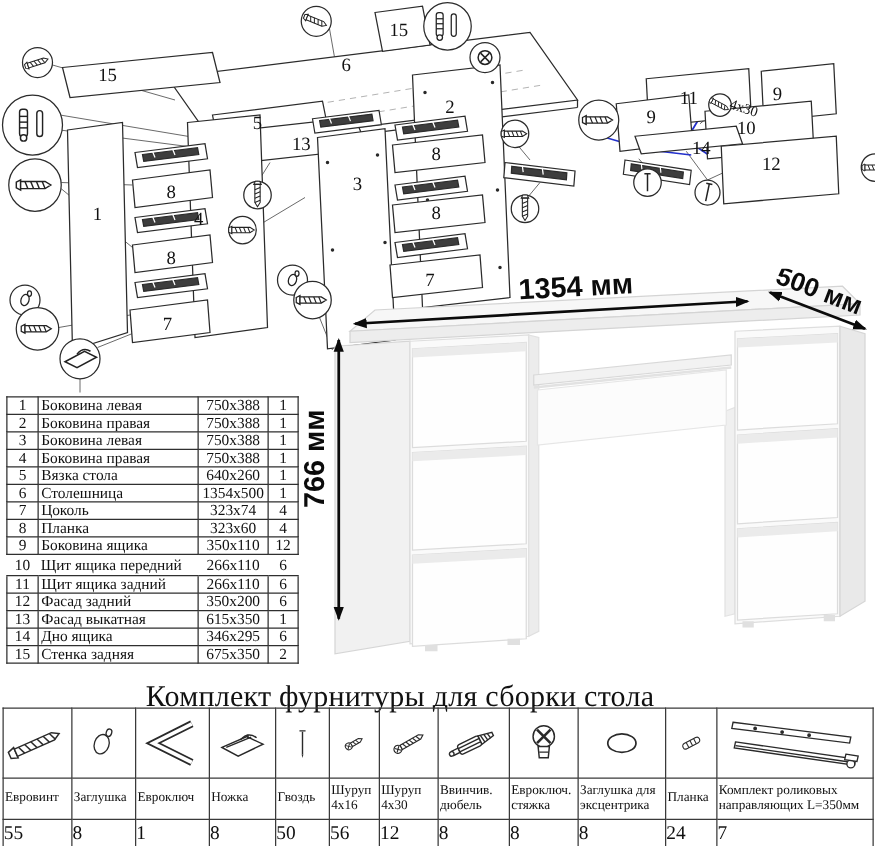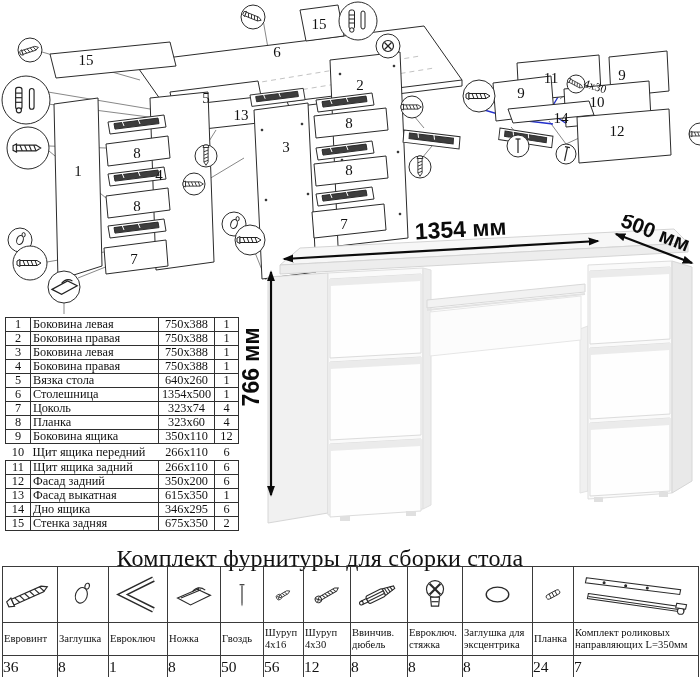--- a/index.html
+++ b/index.html
@@ -572,21 +572,21 @@
         <td>Гвоздь</td>
         <td>Шуруп 4x16</td>
         <td>Шуруп 4x30</td>
         <td>Ввинчив. дюбель</td>
         <td>Евроключ. стяжка</td>
         <td>Заглушка для эксцентрика</td>
         <td>Планка</td>
         <td>Комплект роликовых направляющих L=350мм</td>
       </tr>
       <tr class="qt">
-        <td>36</td>
+        <td>55</td>
         <td>8</td>
         <td>1</td>
         <td>8</td>
         <td>50</td>
         <td>56</td>
         <td>12</td>
         <td>8</td>
         <td>8</td>
         <td>8</td>
         <td>24</td>

